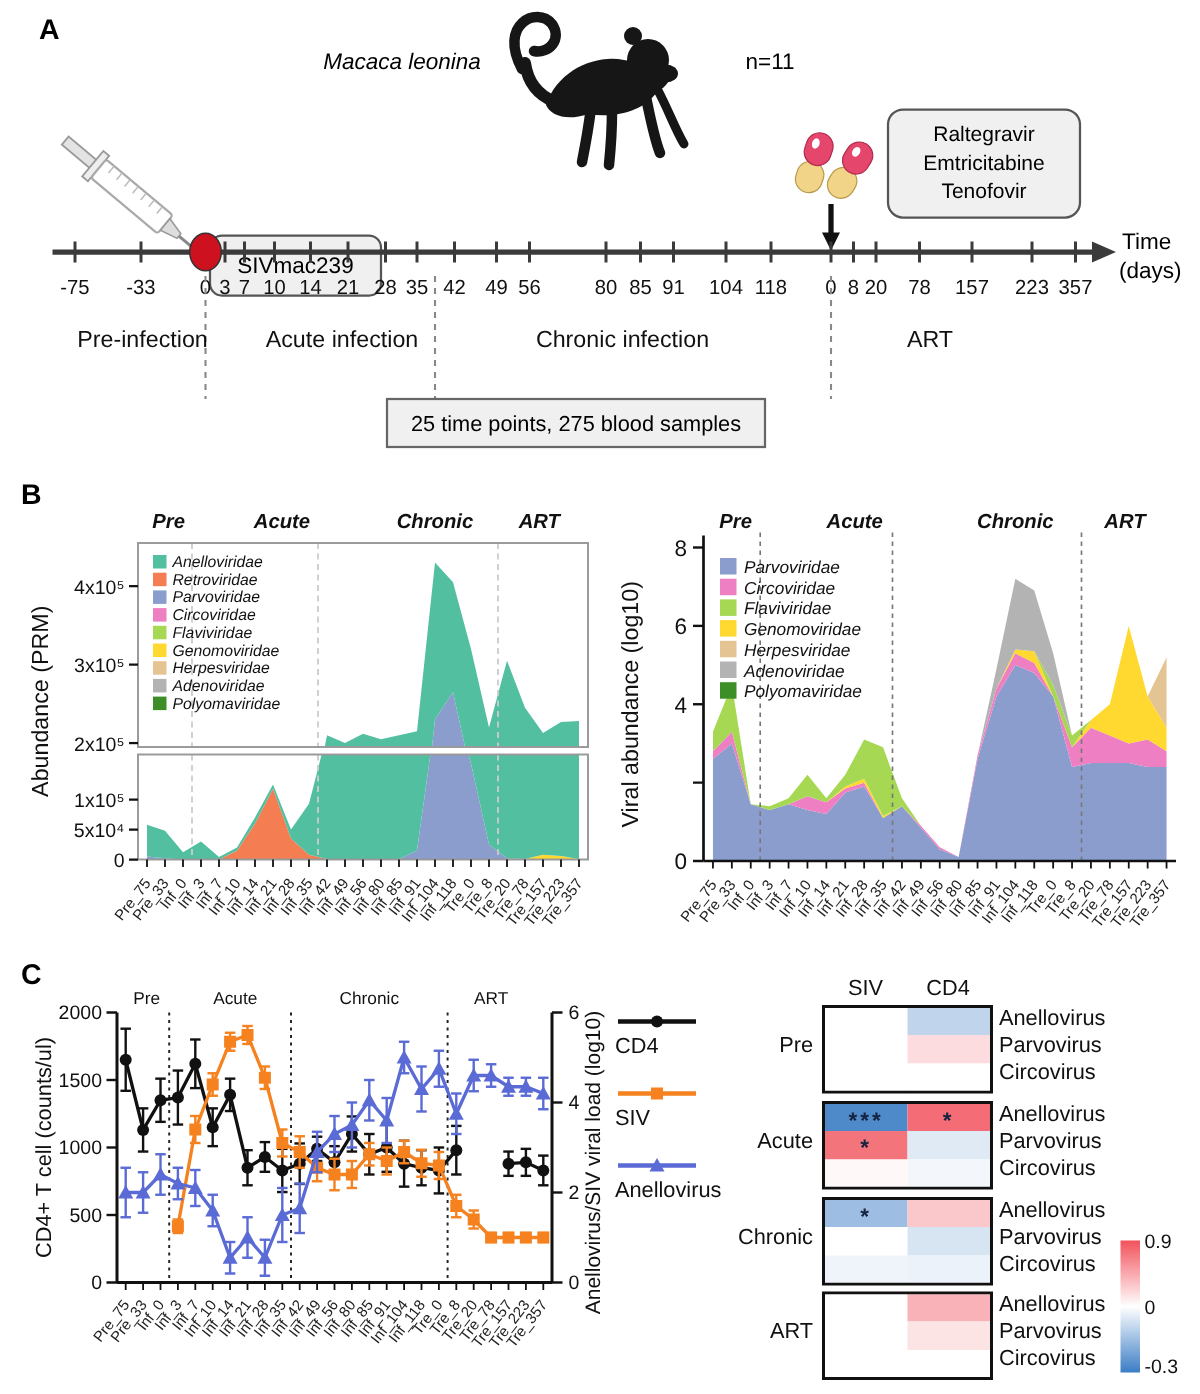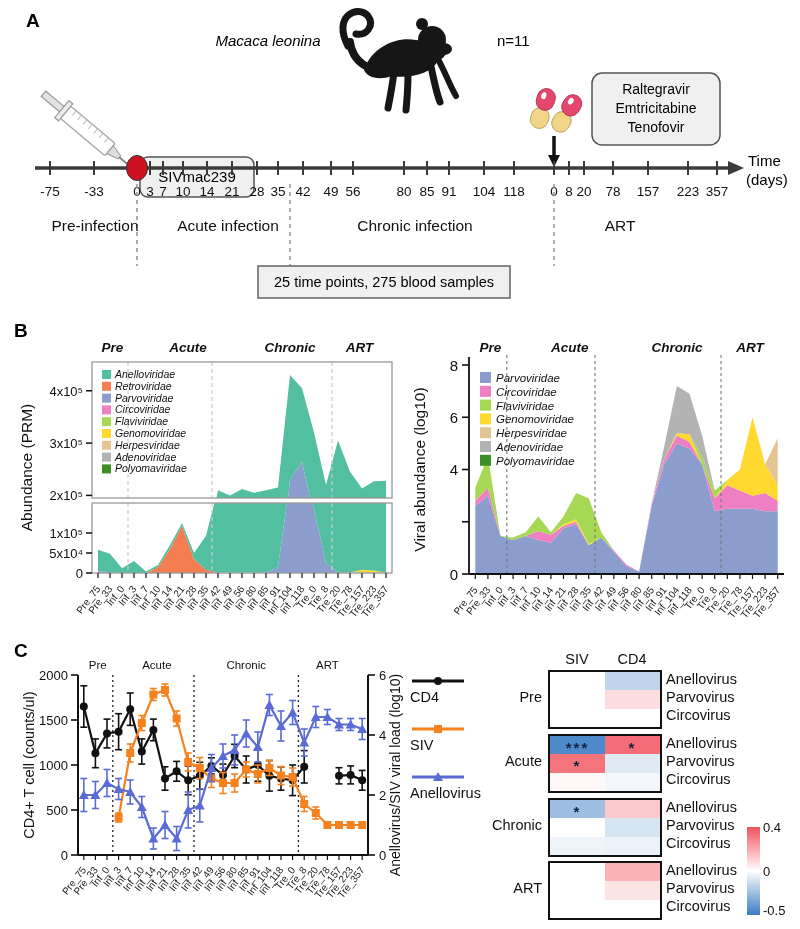--- a/index.html
+++ b/index.html
@@ -821,16 +821,16 @@
       <div class="hm-cell" style="left:0px;top:18.333333333333332px;background:rgb(255,255,255);"></div>
       <div class="hm-cell" style="left:55px;top:18.333333333333332px;background:rgb(252,227,228);"></div>
       <div class="hm-cell" style="left:0px;top:36.666666666666664px;background:rgb(255,255,255);"></div>
       <div class="hm-cell" style="left:55px;top:36.666666666666664px;background:rgb(255,255,255);"></div>
     </div>
     <div class="hm-group-label" style="top:235px;">ART</div>
     <div class="hm-row-label" style="top:216.5px;">Anellovirus</div>
     <div class="hm-row-label" style="top:234.83333333333334px;">Parvovirus</div>
     <div class="hm-row-label" style="top:253.16666666666666px;">Circovirus</div>
     <div class="hm-colorbar" style="background: linear-gradient(rgb(242, 82, 92) 0%, rgb(255, 255, 255) 50%, rgb(59, 125, 197) 100%);"></div>
-    <div class="hm-cb-label" style="top:175px;">0.4</div>
+    <div class="hm-cb-label" style="top:175px;">0.9</div>
     <div class="hm-cb-label" style="top:219px;">0</div>
-    <div class="hm-cb-label" style="top:258px;">-0.5</div>
+    <div class="hm-cb-label" style="top:258px;">-0.3</div>
   </div>
 
 </body></html>

